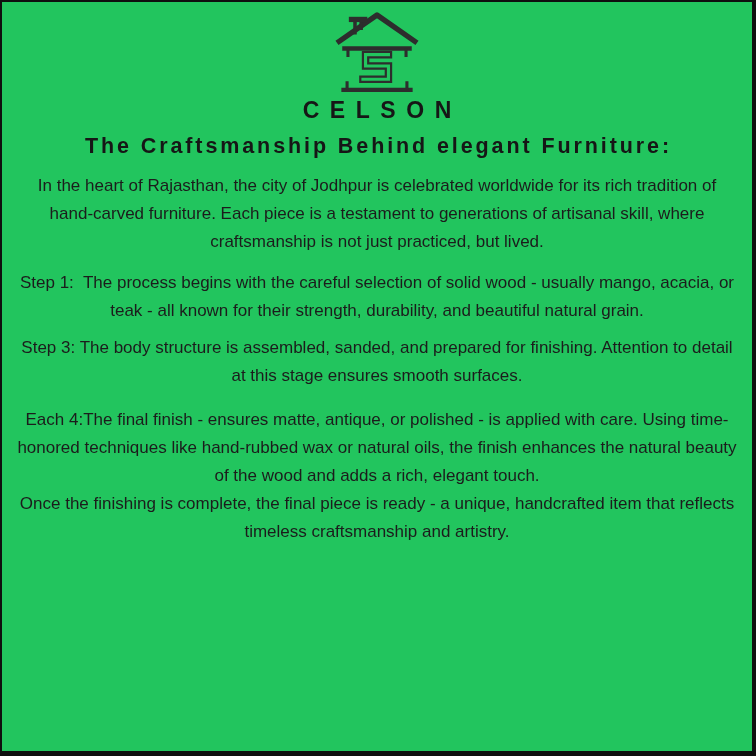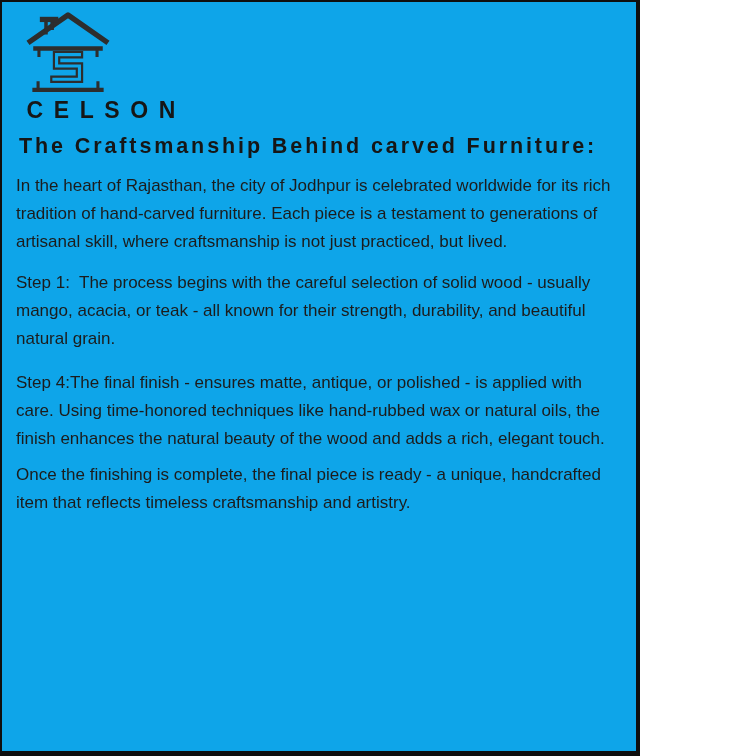--- a/index.html
+++ b/index.html
@@ -1,29 +1,30 @@
 <!DOCTYPE html>
 <html><head>
 <meta charset="utf-8">
 <style>
   html, body {
     margin: 0;
     padding: 0;
     background: #ffffff;
   }
   .card {
-    width: 640px;
+    width: 756px;
     height: 756px;
     box-sizing: border-box;
-    background: #0ea5e9;
+    background: #22c55e;
     border: solid #0f0f0f;
     border-width: 2px 4px 5px 2px;   
     padding: 4px 14px 0;
     font-family: "Liberation Sans", "DejaVu Sans", sans-serif;
     color: #1c1c1c;
+    text-align: center;
     overflow: hidden;
   }
   .logo-wrap {
     line-height: 0;
     margin-top: 2px;
   }
   .logo-wrap svg {
     display: inline-block;
   }
   .brand {
@@ -46,21 +47,21 @@
     font-size: 17px;
     line-height: 28px;
     margin: 13px 0 0;
     font-weight: 400;
   }
   .para strong {
     font-weight: 400;
   }
   .para.step-3 { margin-top: 9px; }
   .para.step-4 { margin-top: 16px; }
-  .para.closing { margin-top: 8px; }
+  .para.closing { margin-top: 0; }
 </style>
 </head>
 <body>
 
 <div class="card">
 
   <div class="logo-wrap">
     <svg width="104" height="88" viewBox="0 0 100 100" xmlns="http://www.w3.org/2000/svg">
       <g fill="none" stroke="#2d2d2d" stroke-linecap="square">
 
@@ -75,25 +76,26 @@
         <path d="M66 50 H34 V69 H60 V78 H31 V84 H66 V63 H40 V56 H66 Z" stroke-width="2.5" stroke-linejoin="miter"></path>
 
         <path d="M12 93 H88" stroke-width="5"></path>
         <path d="M16 91 V85 M84 91 V85" stroke-width="3.5"></path>
       </g>
     </svg>
   </div>
 
   <div class="brand">CELSON</div>
 
-  <h1 class="heading">The Craftsmanship Behind carved Furniture:</h1>
+  <h1 class="heading">The Craftsmanship Behind elegant Furniture:</h1>
 
   <p class="para intro">In the heart of Rajasthan, the city of Jodhpur is celebrated worldwide for its rich tradition of hand-carved furniture. Each piece is a testament to generations of artisanal skill, where craftsmanship is not just practiced, but lived.</p>
 
   <p class="para step-1"><strong>Step 1:</strong><span>&nbsp; The process begins with the careful selection of solid wood - usually mango, acacia, or teak - all known for their strength, durability, and beautiful natural grain.</span></p>
 
 
+  <p class="para step-3"><strong>Step 3:</strong><span> The body structure is assembled, sanded, and prepared for finishing. Attention to detail at this stage ensures smooth surfaces.</span></p>
 
-  <p class="para step-4"><strong>Step 4:</strong><span>The final finish - ensures matte, antique, or polished - is applied with care. Using time-honored techniques like hand-rubbed wax or natural oils, the finish enhances the natural beauty of the wood and adds a rich, elegant touch.</span></p>
+  <p class="para step-4"><strong>Each 4:</strong><span>The final finish - ensures matte, antique, or polished - is applied with care. Using time-honored techniques like hand-rubbed wax or natural oils, the finish enhances the natural beauty of the wood and adds a rich, elegant touch.</span></p>
 
   <p class="para closing">Once the finishing is complete, the final piece is ready - a unique, handcrafted item that reflects timeless craftsmanship and artistry.</p>
 
 </div>
 
 </body></html>

